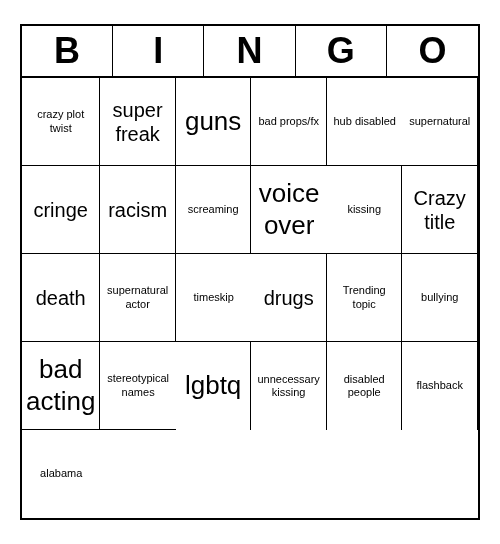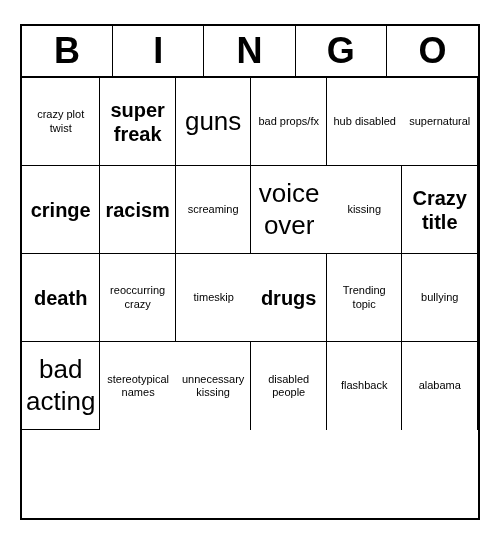--- a/index.html
+++ b/index.html
@@ -54,21 +54,21 @@
     }
     .bingo-cell:nth-last-child(-n+5) {
       border-bottom: none;
     }
     .bingo-cell.large {
       font-size: 26px;
       font-weight: normal;
     }
     .bingo-cell.medium {
       font-size: 20px;
-      font-weight: bold;
+      font-weight: normal;
     }
     .bingo-cell.small {
       font-size: 11px;
     }
   </style>
 </head>
 <body>
 
 <div class="bingo-card">
   <div class="bingo-header">
@@ -112,40 +112,43 @@
       <div class="bingo-cell small">
         <span>kissing</span>
       </div>
       <div class="bingo-cell medium">
         <span>Crazy title</span>
       </div>
       <div class="bingo-cell medium">
         <span>death</span>
       </div>
       <div class="bingo-cell small">
-        <span>reoccurring crazy</span>
+        <span>supernatural actor</span>
       </div>
       <div class="bingo-cell small">
         <span>timeskip</span>
       </div>
       <div class="bingo-cell medium">
         <span>drugs</span>
       </div>
       <div class="bingo-cell small">
         <span>Trending topic</span>
       </div>
       <div class="bingo-cell small">
         <span>bullying</span>
       </div>
       <div class="bingo-cell large">
         <span>bad acting</span>
       </div>
       <div class="bingo-cell small">
         <span>stereotypical names</span>
       </div>
+      <div class="bingo-cell large">
+        <span>lgbtq</span>
+      </div>
       <div class="bingo-cell small">
         <span>unnecessary kissing</span>
       </div>
       <div class="bingo-cell small">
         <span>disabled people</span>
       </div>
       <div class="bingo-cell small">
         <span>flashback</span>
       </div>
       <div class="bingo-cell small">

